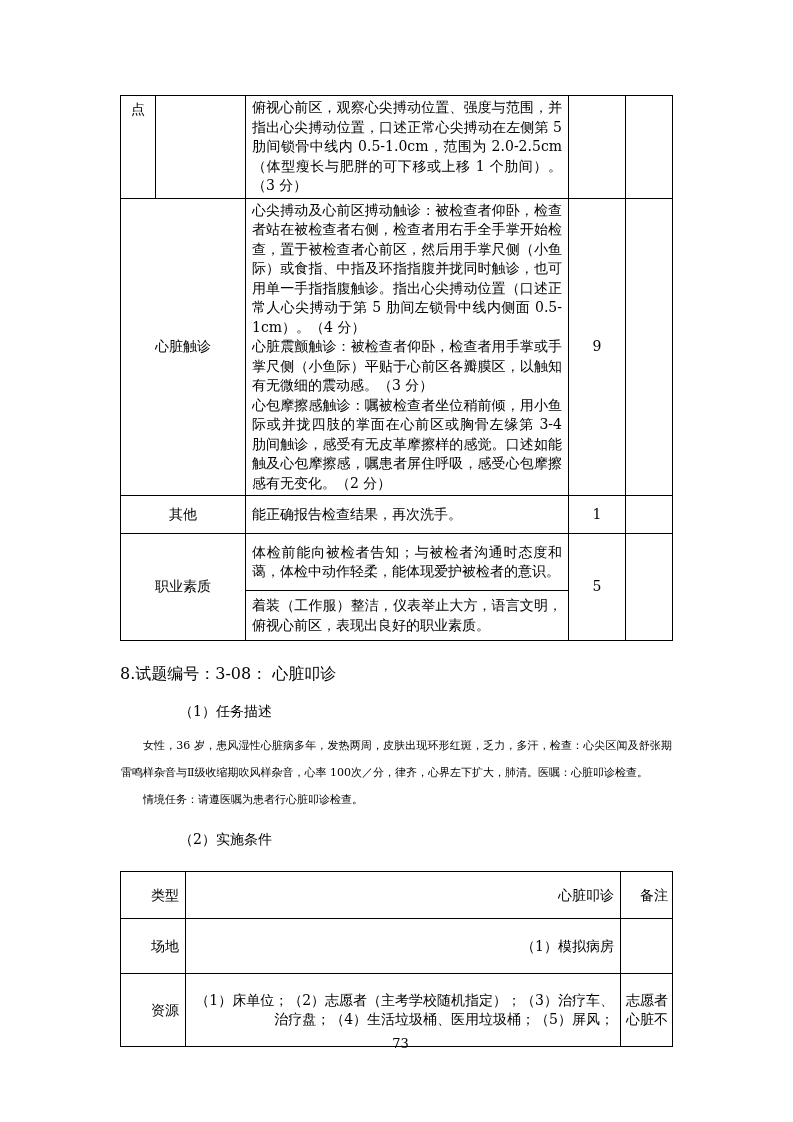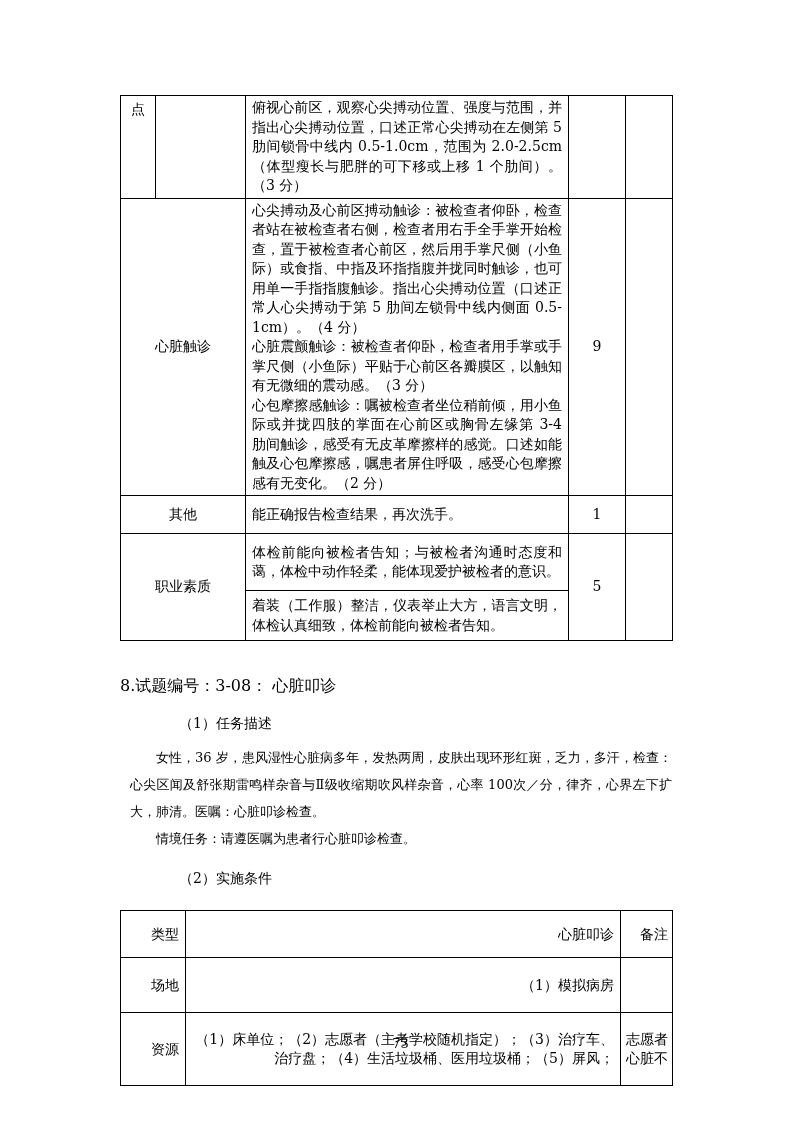--- a/index.html
+++ b/index.html
@@ -20,24 +20,24 @@
   .t1 .lbl{text-align:center;padding:2px 2px;}
   .t1 .cnt{text-align:justify;}
   .t1 .scr{text-align:center;padding:2px 2px;}
   .t1 .vtop{vertical-align:top;padding-top:4px;}
   .t1 tr.r3 > td{height:33px;}
   .t1 tr.r4 > td{height:52px;}
   .t1 tr.r5 > td{height:45px;}
   .t1 .para{margin:0;}
 
   
-  .h-main{margin:34px 0 0 0;font-size:16px;line-height:22px;font-weight:normal;}
+  .h-main{margin:22px 0 0 0;font-size:16px;line-height:22px;font-weight:normal;}
   .h-sub{margin:14px 0 0 59px;font-size:14px;line-height:24px;font-weight:normal;}
   .body-para{
-    margin:9px 0 0 10px;font-size:13px;line-height:27px;
+    margin:9px 0 0 1px;font-size:11px;line-height:27px;
     text-align:justify;text-indent:2em;
   }
   .body-para.scenario{margin-top:0;}
 
   
   .t2{margin-top:20px;}
   .t2 td{font-size:14px;line-height:19px;padding:2px 6px;text-align:right;}
   .t2 tr.hd > td{height:36px;}
   .t2 tr.ra > td{height:44px;}
   .t2 tr.rb > td{height:62px;}
@@ -86,21 +86,21 @@
         <td class="scr">1</td>
         <td></td>
       </tr>
       <tr class="r4">
         <td colspan="2" rowspan="2" class="lbl">职业素质</td>
         <td class="cnt">体检前能向被检者告知；与被检者沟通时态度和蔼，体检中动作轻柔，能体现爱护被检者的意识。</td>
         <td rowspan="2" class="scr">5</td>
         <td rowspan="2"></td>
       </tr>
       <tr class="r5">
-        <td class="cnt">着装（工作服）整洁，仪表举止大方，语言文明，体检认真细致，体检前能向被检者告知。</td>
+        <td class="cnt">着装（工作服）整洁，仪表举止大方，语言文明，俯视心前区，表现出良好的职业素质。</td>
       </tr>
     </tbody>
       </table>
 
     <div class="h-main">8.试题编号：3-08：  心脏叩诊</div>
 
     <div class="h-sub">（1）任务描述</div>
     <div class="body-para">女性，36 岁，患风湿性心脏病多年，发热两周，皮肤出现环形红斑，乏力，多汗，检查：心尖区闻及舒张期雷鸣样杂音与Ⅱ级收缩期吹风样杂音，心率 100次／分，律齐，心界左下扩大，肺清。医嘱：心脏叩诊检查。</div>
     <div class="body-para scenario">情境任务：请遵医嘱为患者行心脏叩诊检查。</div>
 

